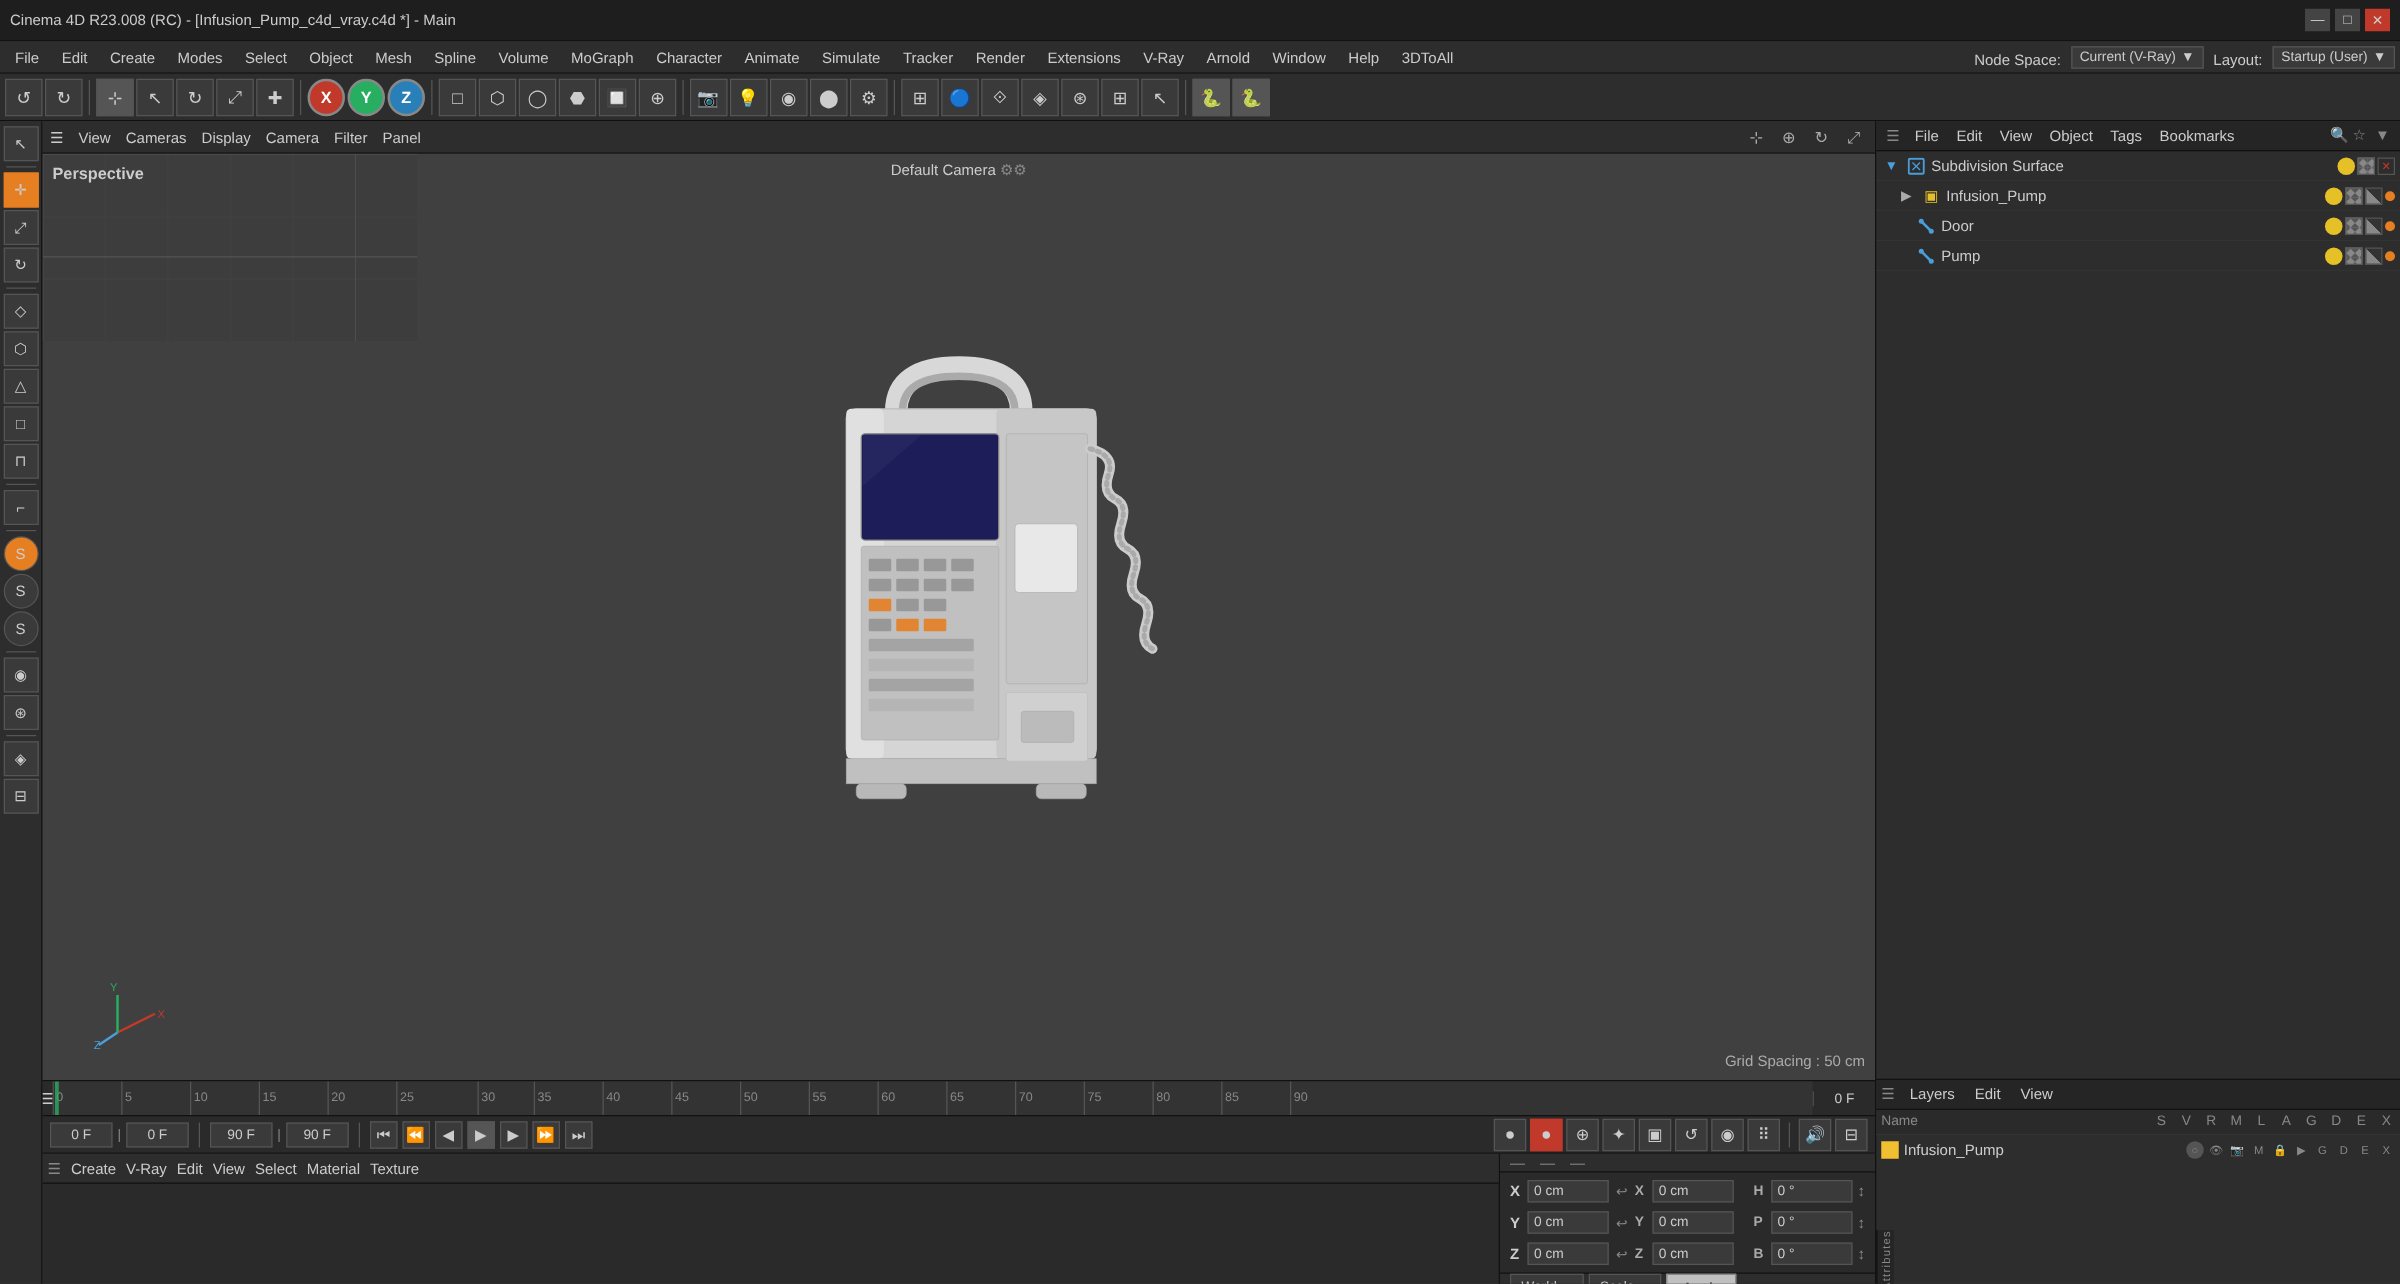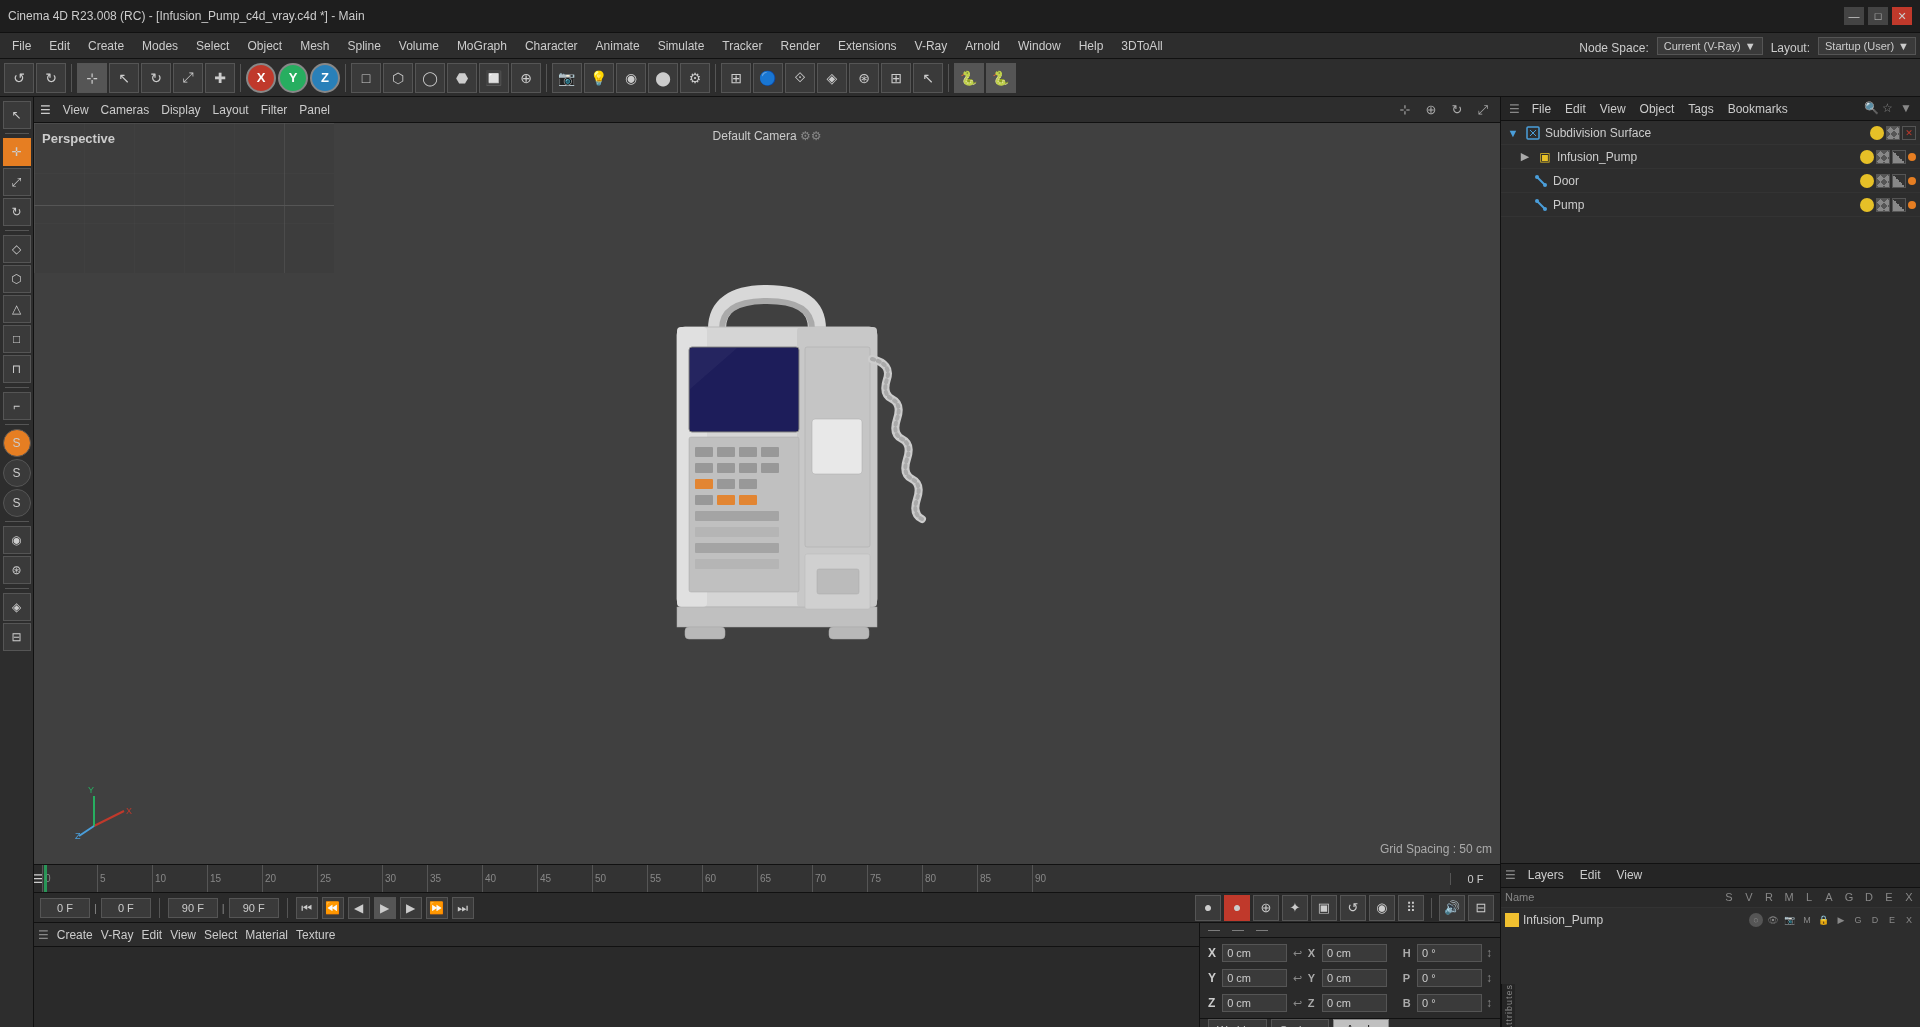--- a/index.html
+++ b/index.html
@@ -321,21 +321,21 @@
     <div class="ls-btn">⊟</div>
   </div>
 
   <div id="main-area">
 
     <div id="viewport-toolbar">
       <span style="cursor:pointer;">☰</span>
       <span class="vt-item">View</span>
       <span class="vt-item">Cameras</span>
       <span class="vt-item">Display</span>
-      <span class="vt-item">Layout</span>
+      <span class="vt-item">Camera</span>
       <span class="vt-item">Filter</span>
       <span class="vt-item">Panel</span>
       <div id="viewport-right-icons">
         <div class="vt-icon-btn">⊹</div>
         <div class="vt-icon-btn">⊕</div>
         <div class="vt-icon-btn">↻</div>
         <div class="vt-icon-btn">⤢</div>
       </div>
     </div>
 

